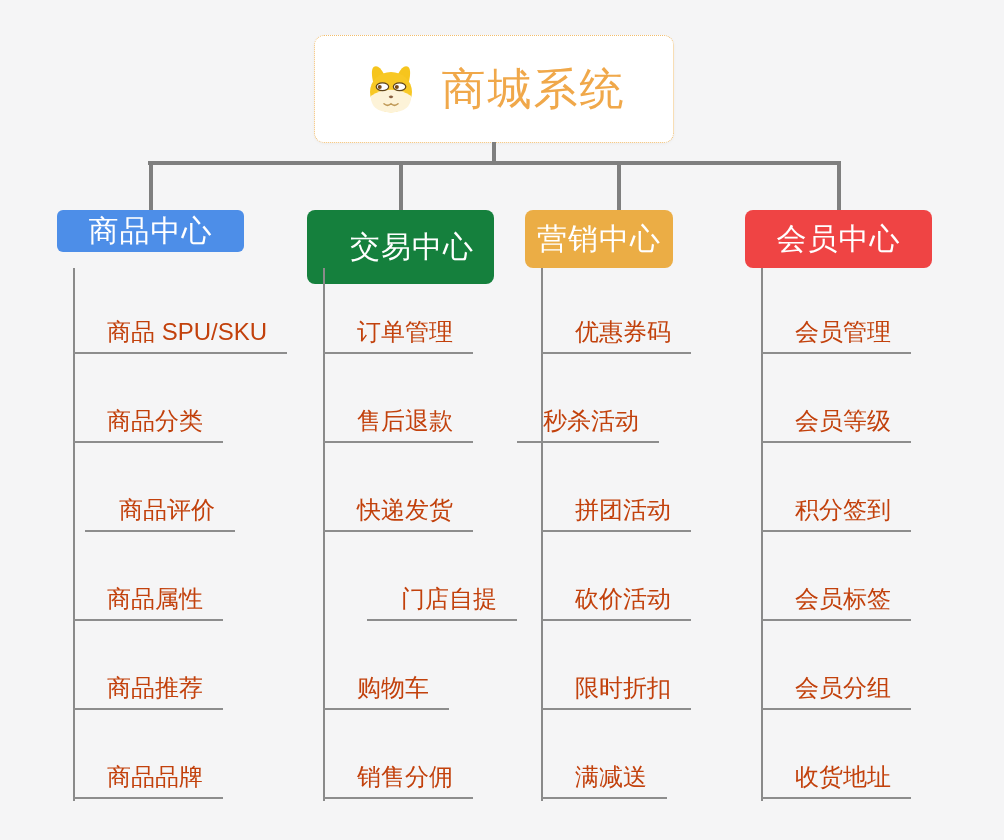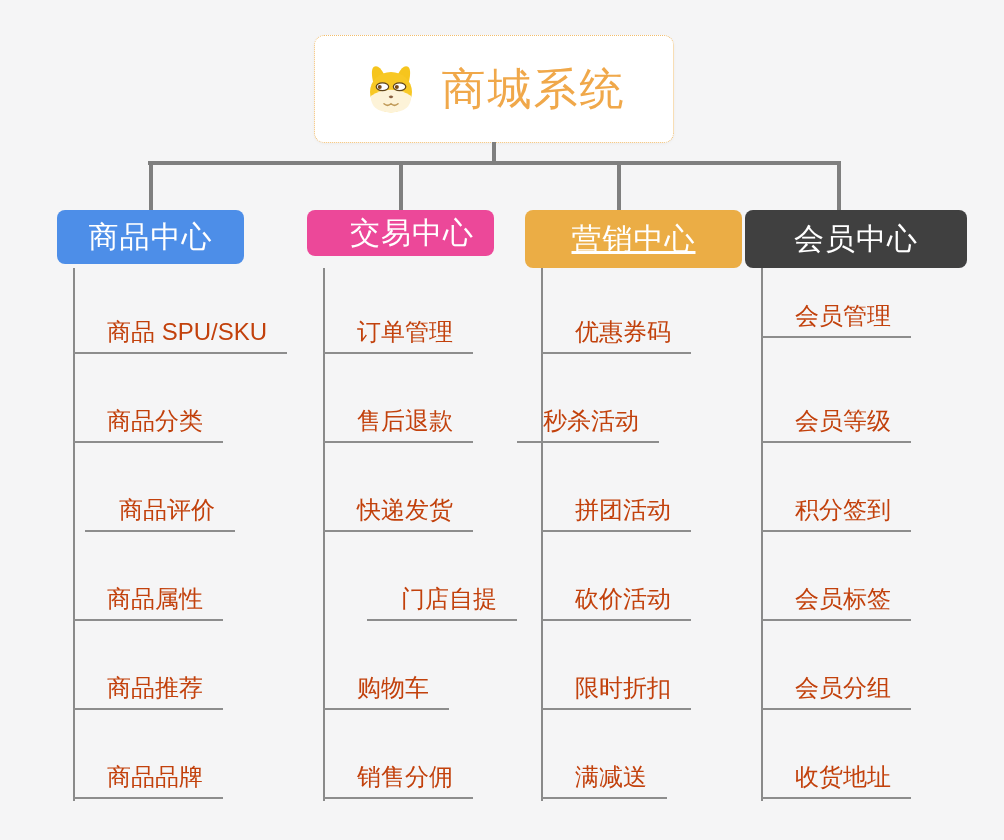--- a/index.html
+++ b/index.html
@@ -90,21 +90,21 @@
       <path d="M27 52 Q31.5 56 36 52 Q40.5 56 45 52" fill="none" stroke="#c09a58" stroke-width="2" stroke-linecap="round"></path>
     </svg>
     <span class="root-title">商城系统</span>
   </div>
 
   <div class="connector root-drop"></div>
   <div class="connector bus"></div>
 
   <div id="branches">
   <div class="connector branch-drop" style="left: 148.5px; top: 161px; height: 49px;"></div>
-  <div class="branch-box" style="left: 57px; top: 210px; width: 187px; height: 54px; background: rgb(77, 142, 232);">
+  <div class="branch-box" style="left: 57px; top: 210px; width: 187px; height: 42px; background: rgb(77, 142, 232); border-radius: 6px;">
     <span>商品中心</span>
   </div>
   <div class="trunk" style="left: 73px; top: 268px; height: 533px;"></div>
 
   <div class="leaf" style="left: 73px; top: 318px;">
     <span class="leaf-label">商品 SPU/SKU</span>
   </div>
 
   <div class="leaf" style="left: 73px; top: 407px;">
     <span class="leaf-label">商品分类</span>
@@ -120,21 +120,21 @@
 
   <div class="leaf" style="left: 73px; top: 674px;">
     <span class="leaf-label">商品推荐</span>
   </div>
 
   <div class="leaf" style="left: 73px; top: 763px;">
     <span class="leaf-label">商品品牌</span>
   </div>
 
   <div class="connector branch-drop" style="left: 398.5px; top: 161px; height: 49px;"></div>
-  <div class="branch-box" style="left: 307px; top: 210px; width: 187px; height: 46px; background: #ec4899; padding-left: 23px;">
+  <div class="branch-box" style="left: 307px; top: 210px; width: 187px; height: 74px; background: #15803d; padding-left: 23px;">
     <span>交易中心</span>
   </div>
   <div class="trunk" style="left: 323px; top: 268px; height: 533px;"></div>
 
   <div class="leaf" style="left: 323px; top: 318px;">
     <span class="leaf-label">订单管理</span>
   </div>
 
   <div class="leaf" style="left: 323px; top: 407px;">
     <span class="leaf-label">售后退款</span>
@@ -150,21 +150,21 @@
 
   <div class="leaf" style="left: 323px; top: 674px;">
     <span class="leaf-label">购物车</span>
   </div>
 
   <div class="leaf" style="left: 323px; top: 763px;">
     <span class="leaf-label">销售分佣</span>
   </div>
 
   <div class="connector branch-drop" style="left: 616.5px; top: 161px; height: 49px;"></div>
-  <div class="branch-box" style="left: 525px; top: 210px; width: 217px; height: 58px; background: rgb(235, 173, 69); text-decoration: underline;">
+  <div class="branch-box" style="left: 525px; top: 210px; width: 148px; height: 58px; background: rgb(235, 173, 69);">
     <span>营销中心</span>
   </div>
   <div class="trunk" style="left: 541px; top: 268px; height: 533px;"></div>
 
   <div class="leaf" style="left: 541px; top: 318px;">
     <span class="leaf-label">优惠券码</span>
   </div>
 
   <div class="leaf" style="left: 517px; top: 407px; padding-left: 26px;">
     <span class="leaf-label">秒杀活动</span>
@@ -180,26 +180,26 @@
 
   <div class="leaf" style="left: 541px; top: 674px;">
     <span class="leaf-label">限时折扣</span>
   </div>
 
   <div class="leaf" style="left: 541px; top: 763px;">
     <span class="leaf-label">满减送</span>
   </div>
 
   <div class="connector branch-drop" style="left: 836.5px; top: 161px; height: 49px;"></div>
-  <div class="branch-box" style="left: 745px; top: 210px; width: 222px; height: 58px; background: #404040; text-align: right;">
+  <div class="branch-box" style="left: 745px; top: 210px; width: 187px; height: 58px; background: #ef4444; text-align: right;">
     <span>会员中心</span>
   </div>
   <div class="trunk" style="left: 761px; top: 268px; height: 533px;"></div>
 
-  <div class="leaf" style="left: 761px; top: 302px;">
+  <div class="leaf" style="left: 761px; top: 318px;">
     <span class="leaf-label">会员管理</span>
   </div>
 
   <div class="leaf" style="left: 761px; top: 407px;">
     <span class="leaf-label">会员等级</span>
   </div>
 
   <div class="leaf" style="left: 761px; top: 496px;">
     <span class="leaf-label">积分签到</span>
   </div>

